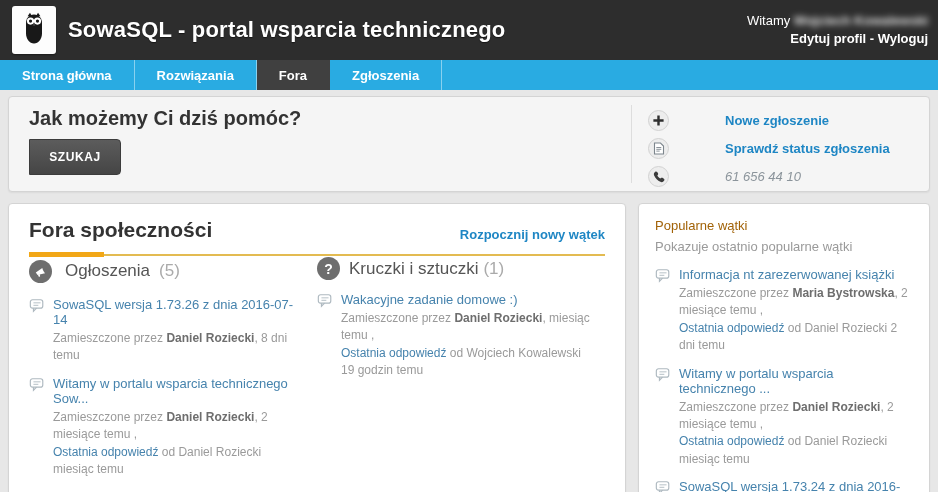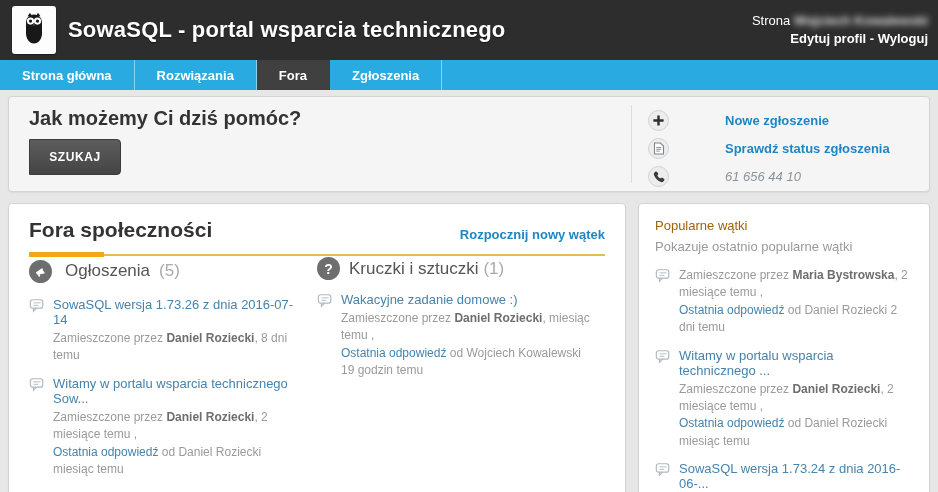--- a/index.html
+++ b/index.html
@@ -108,21 +108,21 @@
         <circle cx="14.6" cy="7.8" r="2.7" fill="#fff"></circle>
         <circle cx="9.4" cy="7.8" r="1.2" fill="#181818"></circle>
         <circle cx="14.6" cy="7.8" r="1.2" fill="#181818"></circle>
         <path d="M12 9.6 L13 11.2 L11 11.2 Z" fill="#555"></path>
       </svg>
     </span>
   </div>
   <div class="hdr-title">SowaSQL - portal wsparcia technicznego</div>
   <div class="hdr-right">
     <div>
-      <span>Strona</span>
+      <span>Witamy</span>
       <span class="hdr-user-name">Wojciech Kowalewski</span>
     </div>
     <div class="hdr-links">Edytuj profil - Wyloguj</div>
   </div>
 </div>
 
 <div class="nav">
   <div class="nav-item">Strona główna</div>
   <div class="nav-item">Rozwiązania</div>
   <div class="nav-item active">Fora</div>
@@ -272,20 +272,21 @@
 
       <div class="thread">
         <span class="bubble">
           <svg width="16" height="15" viewBox="0 0 18 16" fill="none" stroke="#aeb9c0" stroke-width="1.3">
             <rect x="1.5" y="1.5" width="14" height="9.5" rx="2.5"></rect>
             <path d="M5 11 V14.5 L8.5 11"></path>
             <path d="M5 5 h8 M5 7.8 h5.5" stroke-width="1"></path>
           </svg>
         </span>
         <div class="t-body">
+          <a class="t-title">Informacja nt zarezerwowanej książki</a>
           <div class="t-meta">
             <span>Zamieszczone przez</span>
             <b>Maria Bystrowska</b><span>, 2 miesiące temu ,</span>
             <span class="t-last">
               <a class="t-reply">Ostatnia odpowiedź</a>
               <span>od Daniel Roziecki 2 dni temu</span>
             </span>
           </div>
         </div>
       </div>

